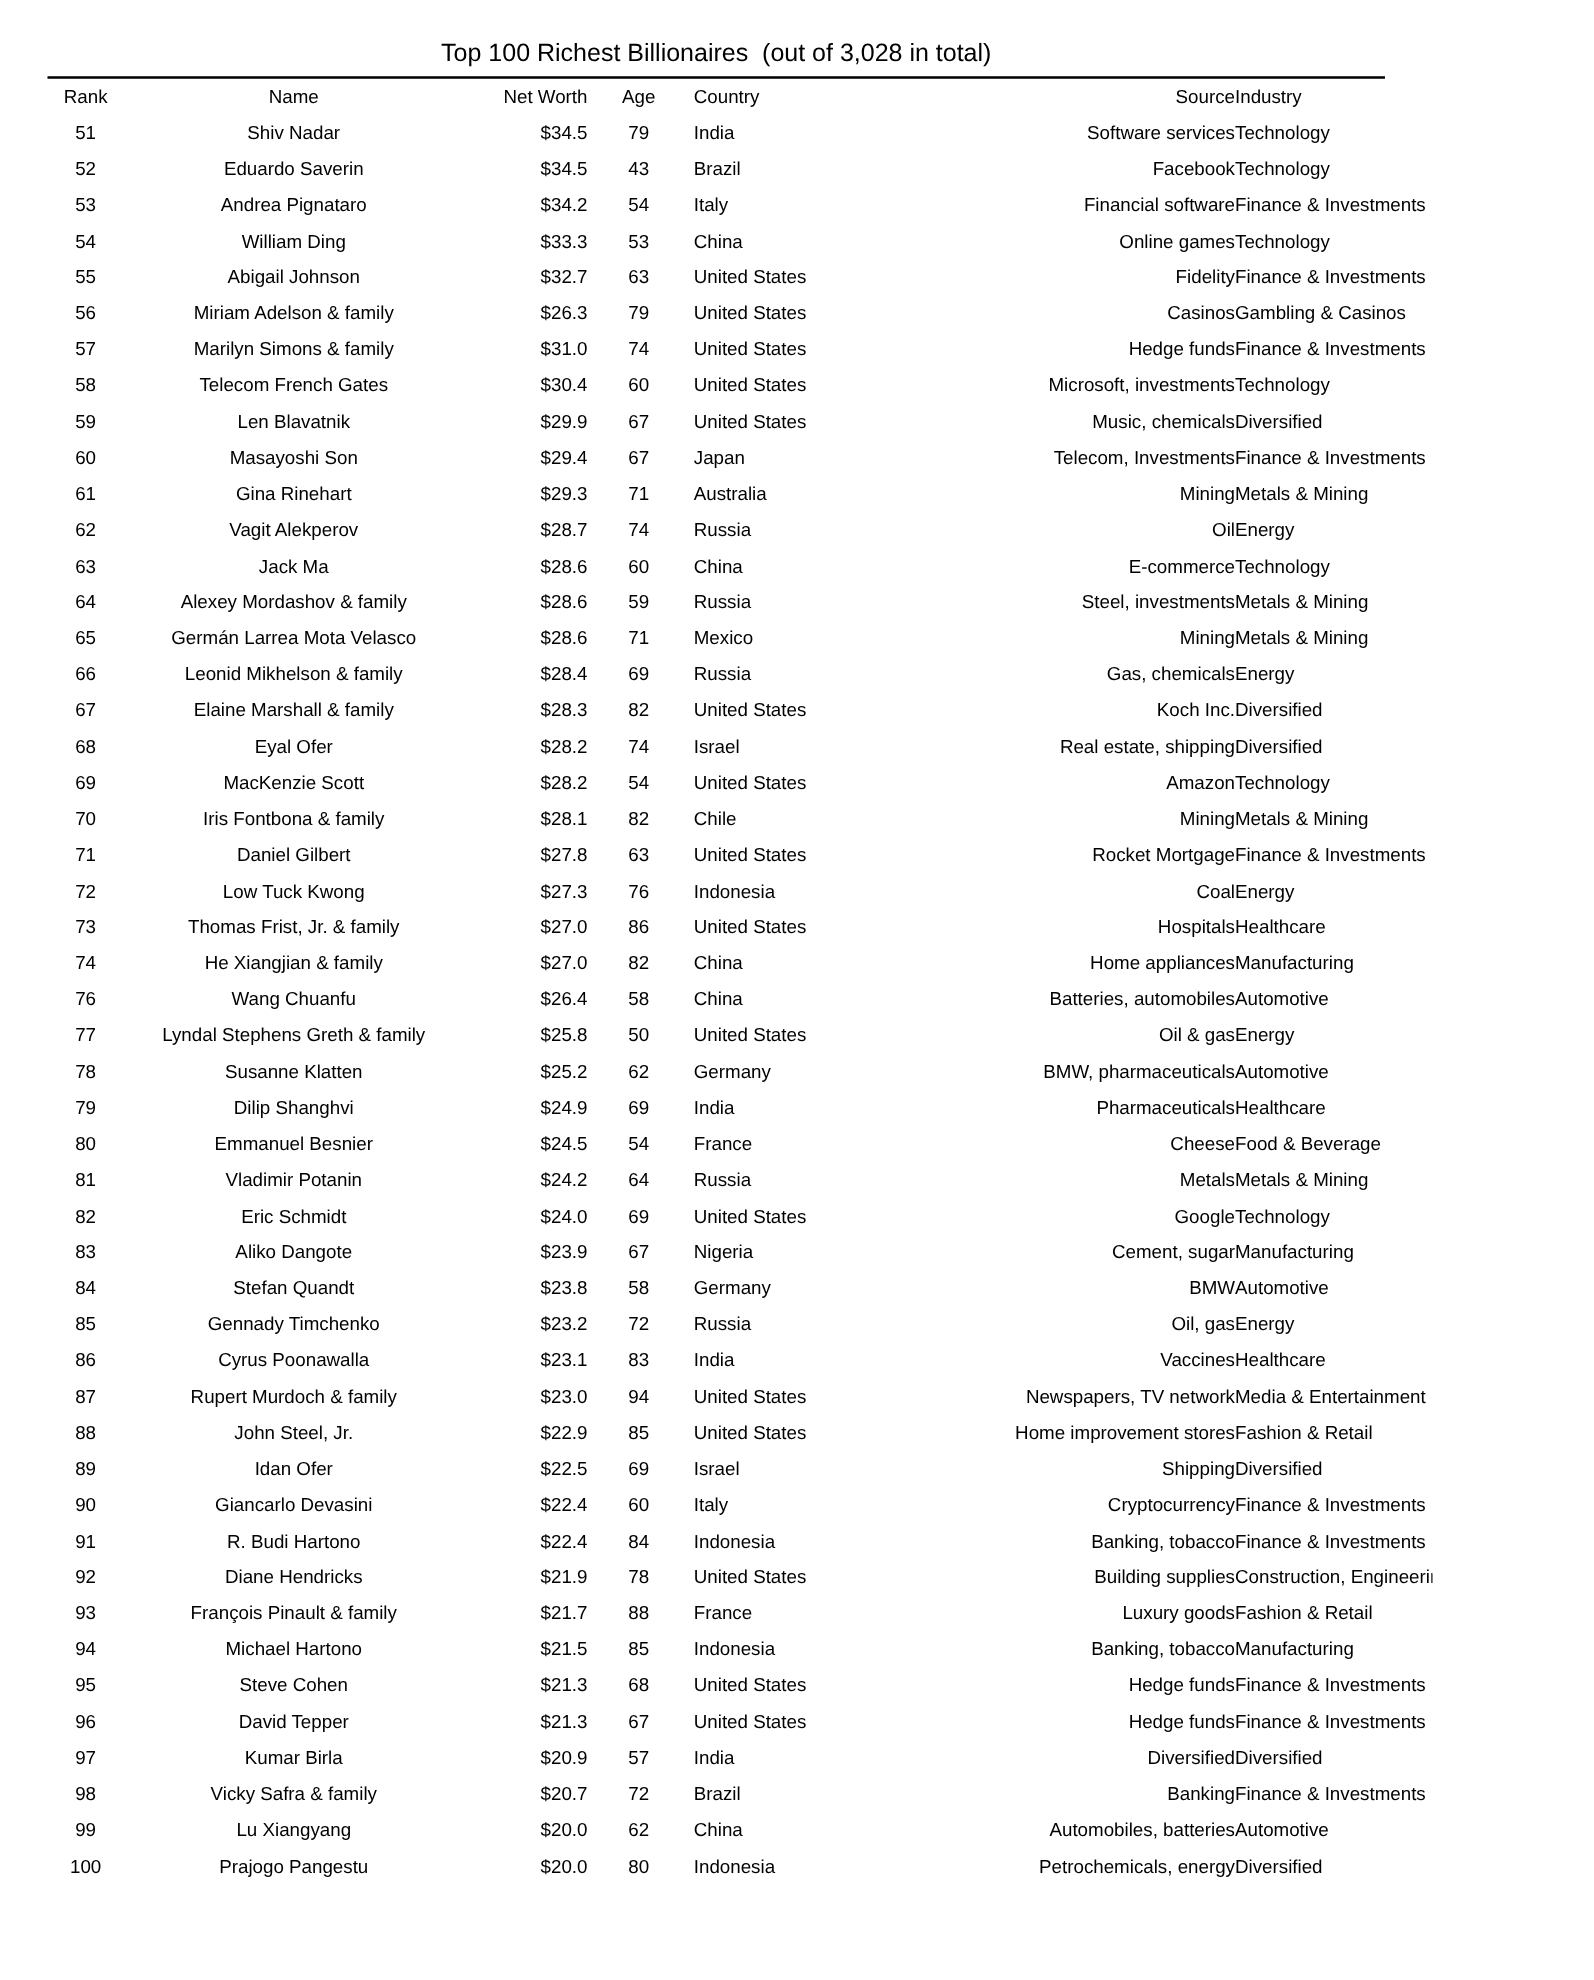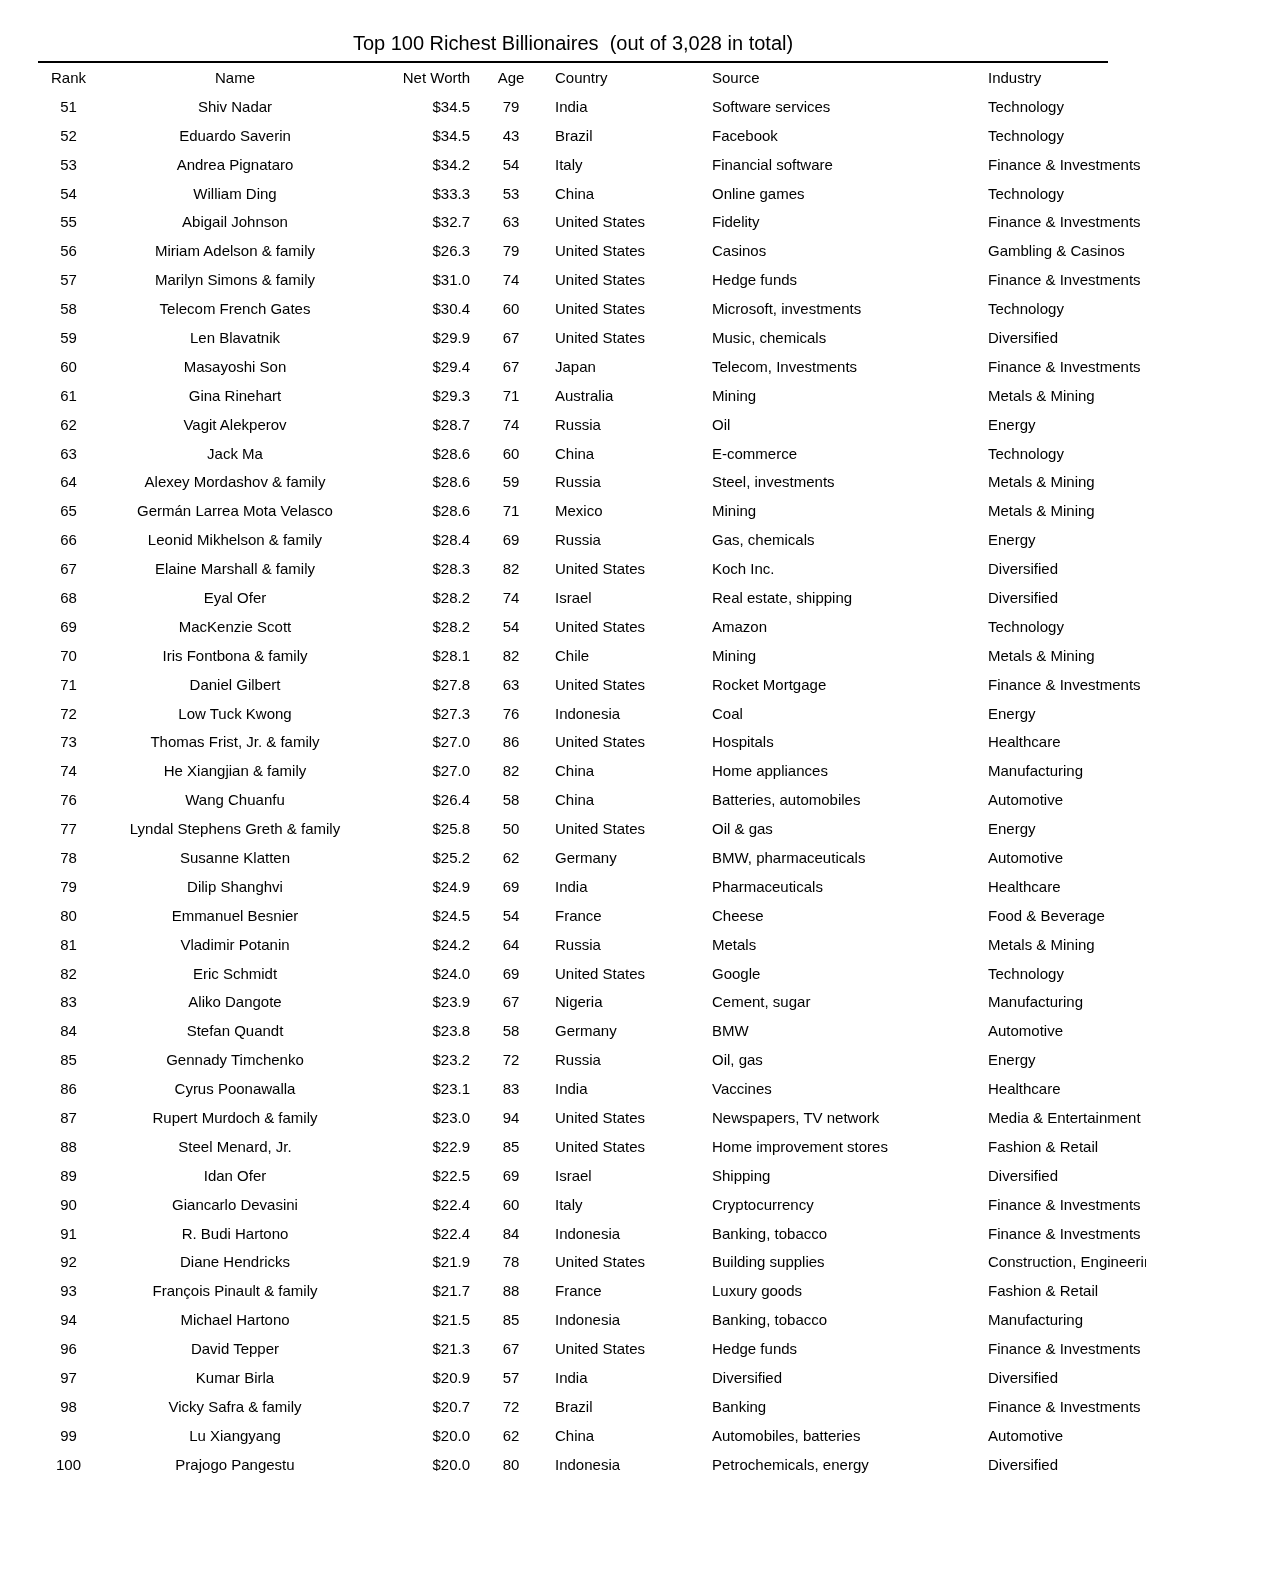--- a/index.html
+++ b/index.html
@@ -45,21 +45,21 @@
     font-weight: normal;
     white-space: nowrap;
     overflow: visible;
     vertical-align: middle;
   }
   .c-rank     { text-align: center; }
   .c-name     { text-align: center; padding-left: 8px !important; }
   .c-worth    { text-align: right; }
   .c-age      { text-align: center; }
   .c-country  { text-align: left; padding-left: 3px !important; }
-  .c-source   { text-align: left; }
+  .c-source   { text-align: right; }
   .c-industry { text-align: left; }
 </style>
 </head>
 <body>
 
 <div class="page">
   <div class="title">Top 100 Richest Billionaires  (out of 3,028 in total)</div>
   <hr class="rule">
   <table class="billionaires">
     <colgroup>
@@ -402,21 +402,21 @@
           <td class="c-rank">87</td>
           <td class="c-name">Rupert Murdoch &amp; family</td>
           <td class="c-worth">$23.0</td>
           <td class="c-age">94</td>
           <td class="c-country">United States</td>
           <td class="c-source">Newspapers, TV network</td>
           <td class="c-industry">Media &amp; Entertainment</td>
         </tr>
         <tr>
           <td class="c-rank">88</td>
-          <td class="c-name">Steel Menard, Jr.</td>
+          <td class="c-name">John Steel, Jr.</td>
           <td class="c-worth">$22.9</td>
           <td class="c-age">85</td>
           <td class="c-country">United States</td>
           <td class="c-source">Home improvement stores</td>
           <td class="c-industry">Fashion &amp; Retail</td>
         </tr>
         <tr>
           <td class="c-rank">89</td>
           <td class="c-name">Idan Ofer</td>
           <td class="c-worth">$22.5</td>
@@ -464,20 +464,29 @@
         <tr>
           <td class="c-rank">94</td>
           <td class="c-name">Michael Hartono</td>
           <td class="c-worth">$21.5</td>
           <td class="c-age">85</td>
           <td class="c-country">Indonesia</td>
           <td class="c-source">Banking, tobacco</td>
           <td class="c-industry">Manufacturing</td>
         </tr>
         <tr>
+          <td class="c-rank">95</td>
+          <td class="c-name">Steve Cohen</td>
+          <td class="c-worth">$21.3</td>
+          <td class="c-age">68</td>
+          <td class="c-country">United States</td>
+          <td class="c-source">Hedge funds</td>
+          <td class="c-industry">Finance &amp; Investments</td>
+        </tr>
+        <tr>
           <td class="c-rank">96</td>
           <td class="c-name">David Tepper</td>
           <td class="c-worth">$21.3</td>
           <td class="c-age">67</td>
           <td class="c-country">United States</td>
           <td class="c-source">Hedge funds</td>
           <td class="c-industry">Finance &amp; Investments</td>
         </tr>
         <tr>
           <td class="c-rank">97</td>

